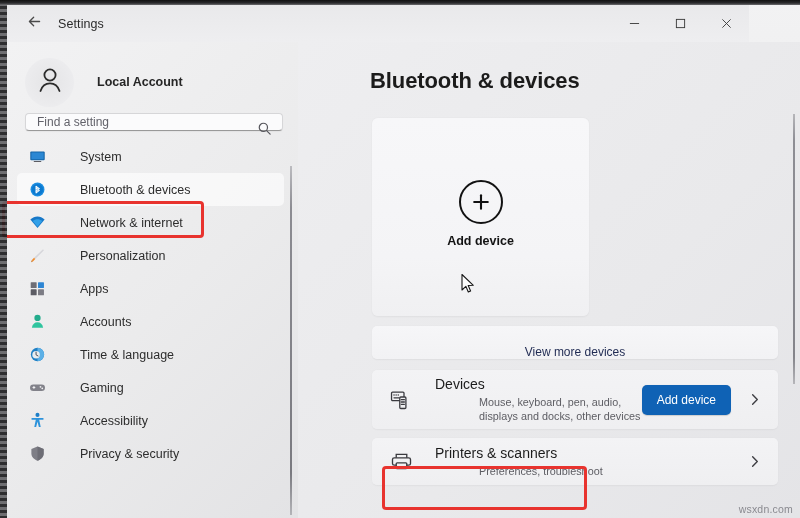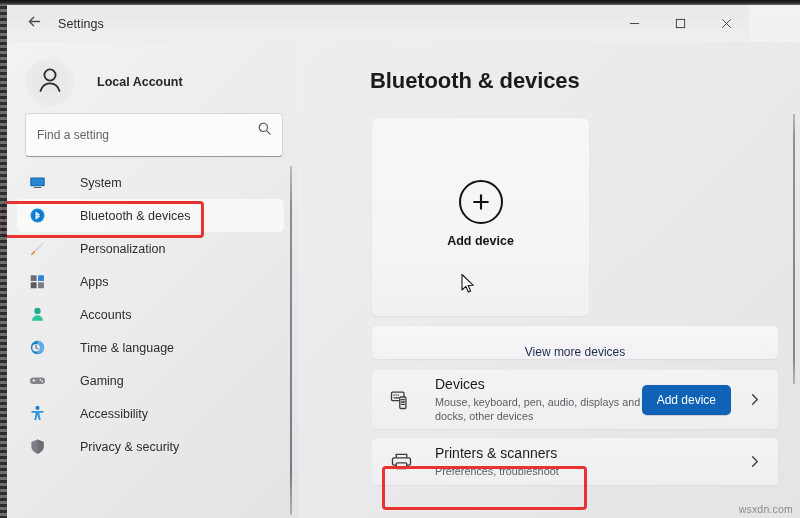--- a/index.html
+++ b/index.html
@@ -74,21 +74,21 @@
     flex: 0 0 auto;
   }
   .avatar svg { width: 32px; height: 32px; }
   .account-name {
     margin-left: 23px; font-size: 12.5px; font-weight: bold; color: #262626;
   }
 
   .search-wrap { padding: 3px 15px 0 18px; }
   .search-box {
     position: relative;
-    height: 44px;
+    height: 18px;
     background: #fbfbfc;
     border: 1px solid #d6d6d8;
     border-bottom: 1.5px solid #999;
     border-radius: 4px;
     display: flex; align-items: center;
     box-shadow: 0 1px 1px rgba(0,0,0,.04);
     justify-content: center;
   }
   .search-input {
     border: none; outline: none; background: transparent;
@@ -187,21 +187,21 @@
   .row-printers { top: 396px; height: 47px; }
 
   .row-icon {
     width: 26px; height: 26px; flex: 0 0 auto;
     display: flex; align-items: center; justify-content: center;
   }
   .row-icon svg { width: 23px; height: 23px; }
   .row-text { margin-left: 21px; flex: 1 1 auto; min-width: 0; }
   .row-title { font-size: 14px; color: #1c1c1c; line-height: 1.35; }
   .row-sub {
-    font-size: 10.8px; color: #5d5d63; line-height: 1.32; margin-top: 1px;
+    font-size: 10.8px; color: #5d5d63; line-height: 1.32; margin-top: 1px; margin-left: 44px;
   }
   .add-device-btn {
     background: #0f62b5;
     color: #fff;
     font-family: "Liberation Sans", sans-serif;
     font-size: 12px;
     border: none; border-radius: 5px;
     padding: 8px 15px;
     cursor: pointer; white-space: nowrap;
     box-shadow: 0 .5px 1px rgba(0,0,0,.15);
@@ -326,20 +326,29 @@
           <svg viewBox="0 0 20 20">
             <circle cx="10" cy="10" r="8.2" fill="#1b8de0"></circle>
             <circle cx="10" cy="10" r="6.6" fill="#0d7ad0"></circle>
             <path d="M8.4 6.3 L12.1 9.0 L8.4 11.9 M8.4 13.9 L12.1 11.0 L8.4 8.2" fill="none" stroke="#fff" stroke-width="1.25" stroke-linecap="round" stroke-linejoin="round"></path>
             <line x1="8.4" y1="6.3" x2="8.4" y2="13.9" stroke="#fff" stroke-width="1.25"></line>
           </svg>
         </span>
         <span class="nav-label">Bluetooth &amp; devices</span>
       </div>
 
+      <div class="nav-item">
+        <span class="nav-icon">
+          <svg viewBox="0 0 20 20">
+            <path d="M1.6 6.6 C4.2 4.1 7 2.9 10 2.9 C13 2.9 15.8 4.1 18.4 6.6 L10 16.6 Z" fill="#1778c8"></path>
+            <path d="M4.4 8.2 C6.2 6.8 8.1 6.1 10 6.1 C11.9 6.1 13.8 6.8 15.6 8.2 L10 15 Z" fill="#32a0e8"></path>
+          </svg>
+        </span>
+        <span class="nav-label">Network &amp; internet</span>
+      </div>
 
       <div class="nav-item">
         <span class="nav-icon">
           <svg viewBox="0 0 20 20">
             <path d="M16.5 2.6 L17.6 3.7 L7.4 14.2 L5.9 12.7 Z" fill="#d6d6da"></path>
             <path d="M5.9 12.7 L7.4 14.2 L4.6 17 L3.2 15.6 Z" fill="#ef8b2c"></path>
             <path d="M3.2 15.6 L4.6 17 L2.4 17.8 Z" fill="#c96f1e"></path>
           </svg>
         </span>
         <span class="nav-label">Personalization</span>

